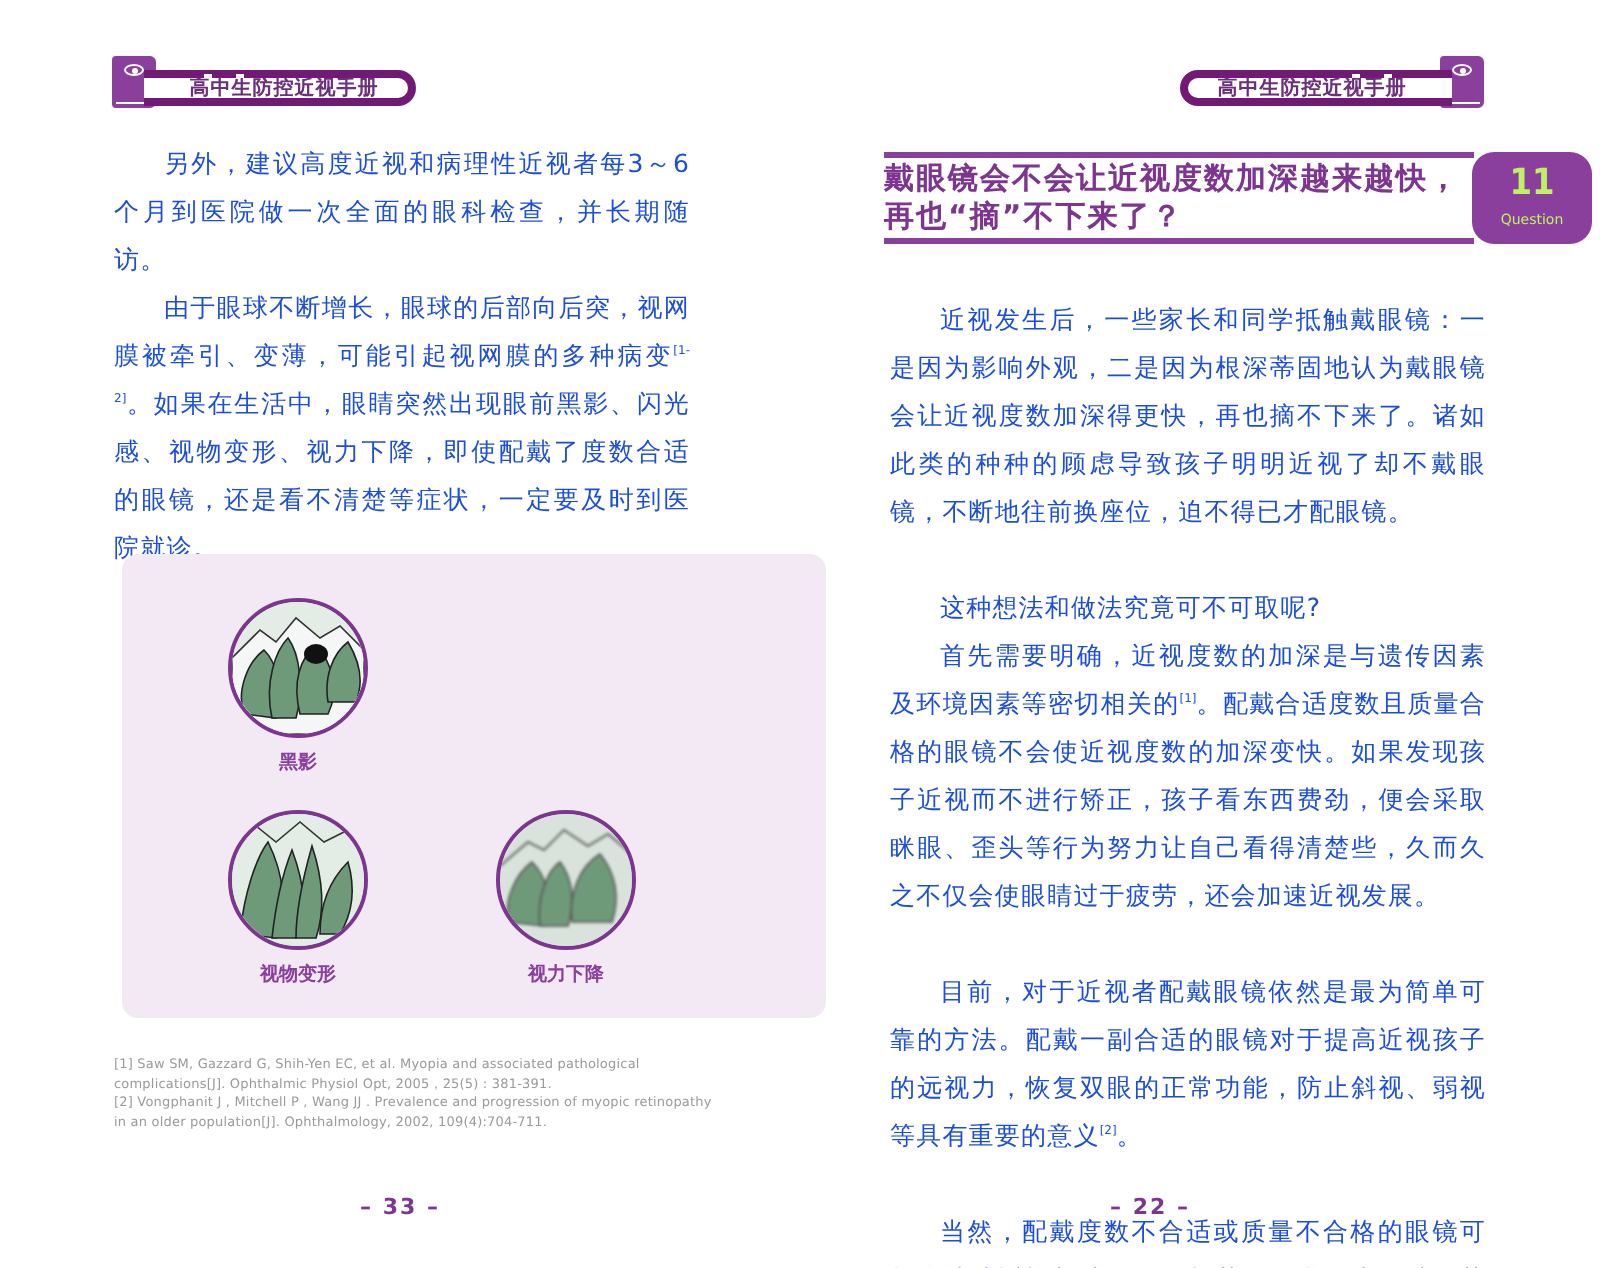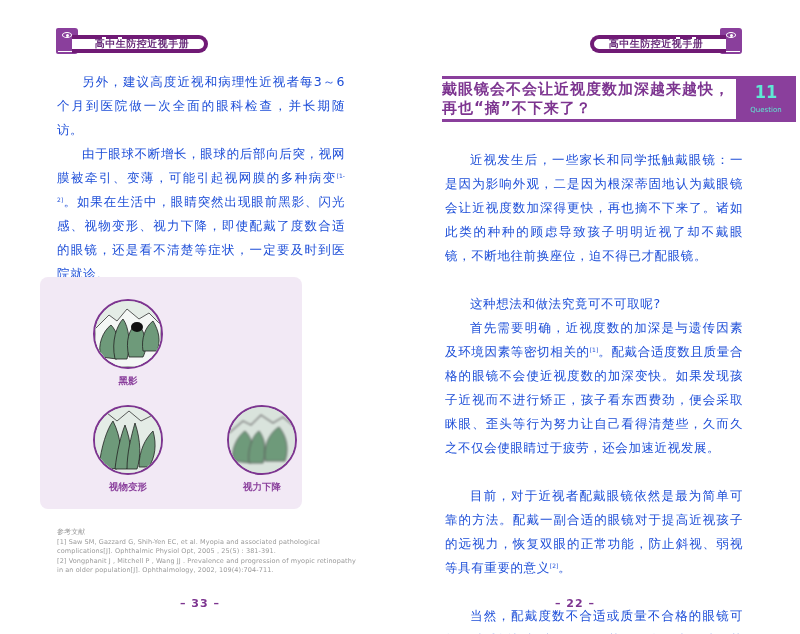--- a/index.html
+++ b/index.html
@@ -27,21 +27,21 @@
 
   .body-text { position: absolute; font-size: 12.5px; line-height: 24px; color: #1d4ed8; letter-spacing: 0.6px; text-align: justify; }
   .body-text p { text-indent: 2em; margin-bottom: 24px; }
   .body-text p.tight { margin-bottom: 0; }
   sup { font-size: 6px; vertical-align: top; position: relative; top: -2px; letter-spacing: 0; }
 
   
   .lp-text1 { left: 57px; top: 70px; width: 288px; }
   .lp-text2 { left: 57px; top: 142px; width: 288px; }
 
-  .symptom-panel { position: absolute; left: 40px; top: 277px; width: 262px; height: 232px; background: #f2e9f5; border-radius: 8px; }
+  .symptom-panel { position: absolute; left: 61px; top: 277px; width: 352px; height: 232px; background: #f2e9f5; border-radius: 8px; }
   .symptom { position: absolute; width: 80px; text-align: center; }
   .symptom .circle { width: 70px; height: 70px; margin: 0 auto; border-radius: 50%; border: 2px solid #7d3590; overflow: hidden; position: relative; background: #dde8e0; }
   .symptom .label { margin-top: 6px; font-size: 9.5px; color: #8a3f9c; font-weight: bold; }
   .sym-1 { left: 48px; top: 22px; }
   .sym-2 { left: 182px; top: 22px; }
   .sym-3 { left: 48px; top: 128px; }
   .sym-4 { left: 182px; top: 128px; }
   .circle svg { position: absolute; left: 0; top: 0; width: 66px; height: 66px; }
 
   .refs { position: absolute; left: 57px; top: 528px; width: 300px; font-size: 6.5px; line-height: 9.5px; color: #9a9a9a; letter-spacing: 0.1px; }
@@ -49,21 +49,21 @@
 
   .page-num { position: absolute; top: 597px; width: 60px; text-align: center; font-size: 11px; font-weight: bold; color: #7d3590; letter-spacing: 1px; }
   .page.left .page-num { left: 170px; }
   .page.right .page-num { left: 145px; }
 
   
   .title-block { position: absolute; left: 442px; top: 76px; width: 354px; height: 46px; }
   .title-line-top { position: absolute; left: 0; top: 0; width: 295px; height: 3px; background: #8a3f9c; }
   .title-line-bottom { position: absolute; left: 0; bottom: 0; width: 295px; height: 3px; background: #8a3f9c; }
   .title-text { position: absolute; left: 0; top: 4px; width: 292px; font-size: 15px; line-height: 19px; font-weight: bold; color: #7d3590; letter-spacing: 1px; }
-  .q-badge { position: absolute; right: 0; top: 0; width: 60px; height: 46px; background: #8a3f9c; color: #5eead4; text-align: center; }
+  .q-badge { position: absolute; right: 0; top: 0; width: 60px; height: 46px; background: #8a3f9c; color: #bef264; text-align: center; border-radius: 11px; }
   .q-badge .num { font-size: 18px; font-weight: bold; line-height: 26px; margin-top: 3px; font-family: "DejaVu Sans Condensed", "DejaVu Sans", sans-serif; }
   .q-badge .word { font-size: 7px; line-height: 10px; }
 
   .rp-text { left: 445px; top: 148px; width: 298px; }
   .rp-text p.q { margin-bottom: 0; }
 </style>
 </head>
 <body>
 
 <div class="page left">
@@ -127,21 +127,20 @@
           <path d="M4 54 C2 42 8 30 16 24 C24 32 26 44 22 56Z" fill="#6e9a7a" stroke="#555" stroke-width="0.8"></path>
           <path d="M20 56 C18 42 24 28 30 24 C36 32 38 44 34 56Z" fill="#6e9a7a" stroke="#555" stroke-width="0.8"></path>
           <path d="M36 54 C34 40 40 26 50 20 C58 30 60 42 56 54Z" fill="#6e9a7a" stroke="#555" stroke-width="0.8"></path>
         </svg>
       </div>
       <div class="label">视力下降</div>
     </div>
   </div>
 
   <div class="refs">
-    <div class="refs-title">参考文献</div>
     <div>[1] Saw SM, Gazzard G, Shih-Yen EC, et al. Myopia and associated pathological complications[J]. Ophthalmic Physiol Opt, 2005，25(5)：381-391.</div>
     <div>[2] Vongphanit J , Mitchell P , Wang JJ . Prevalence and progression of myopic retinopathy in an older population[J]. Ophthalmology, 2002, 109(4):704-711.</div>
   </div>
 
   <div class="page-num">– 33 –</div>
 </div>
 
 <div class="page right">
   <div class="header">
     <div class="header-book">

